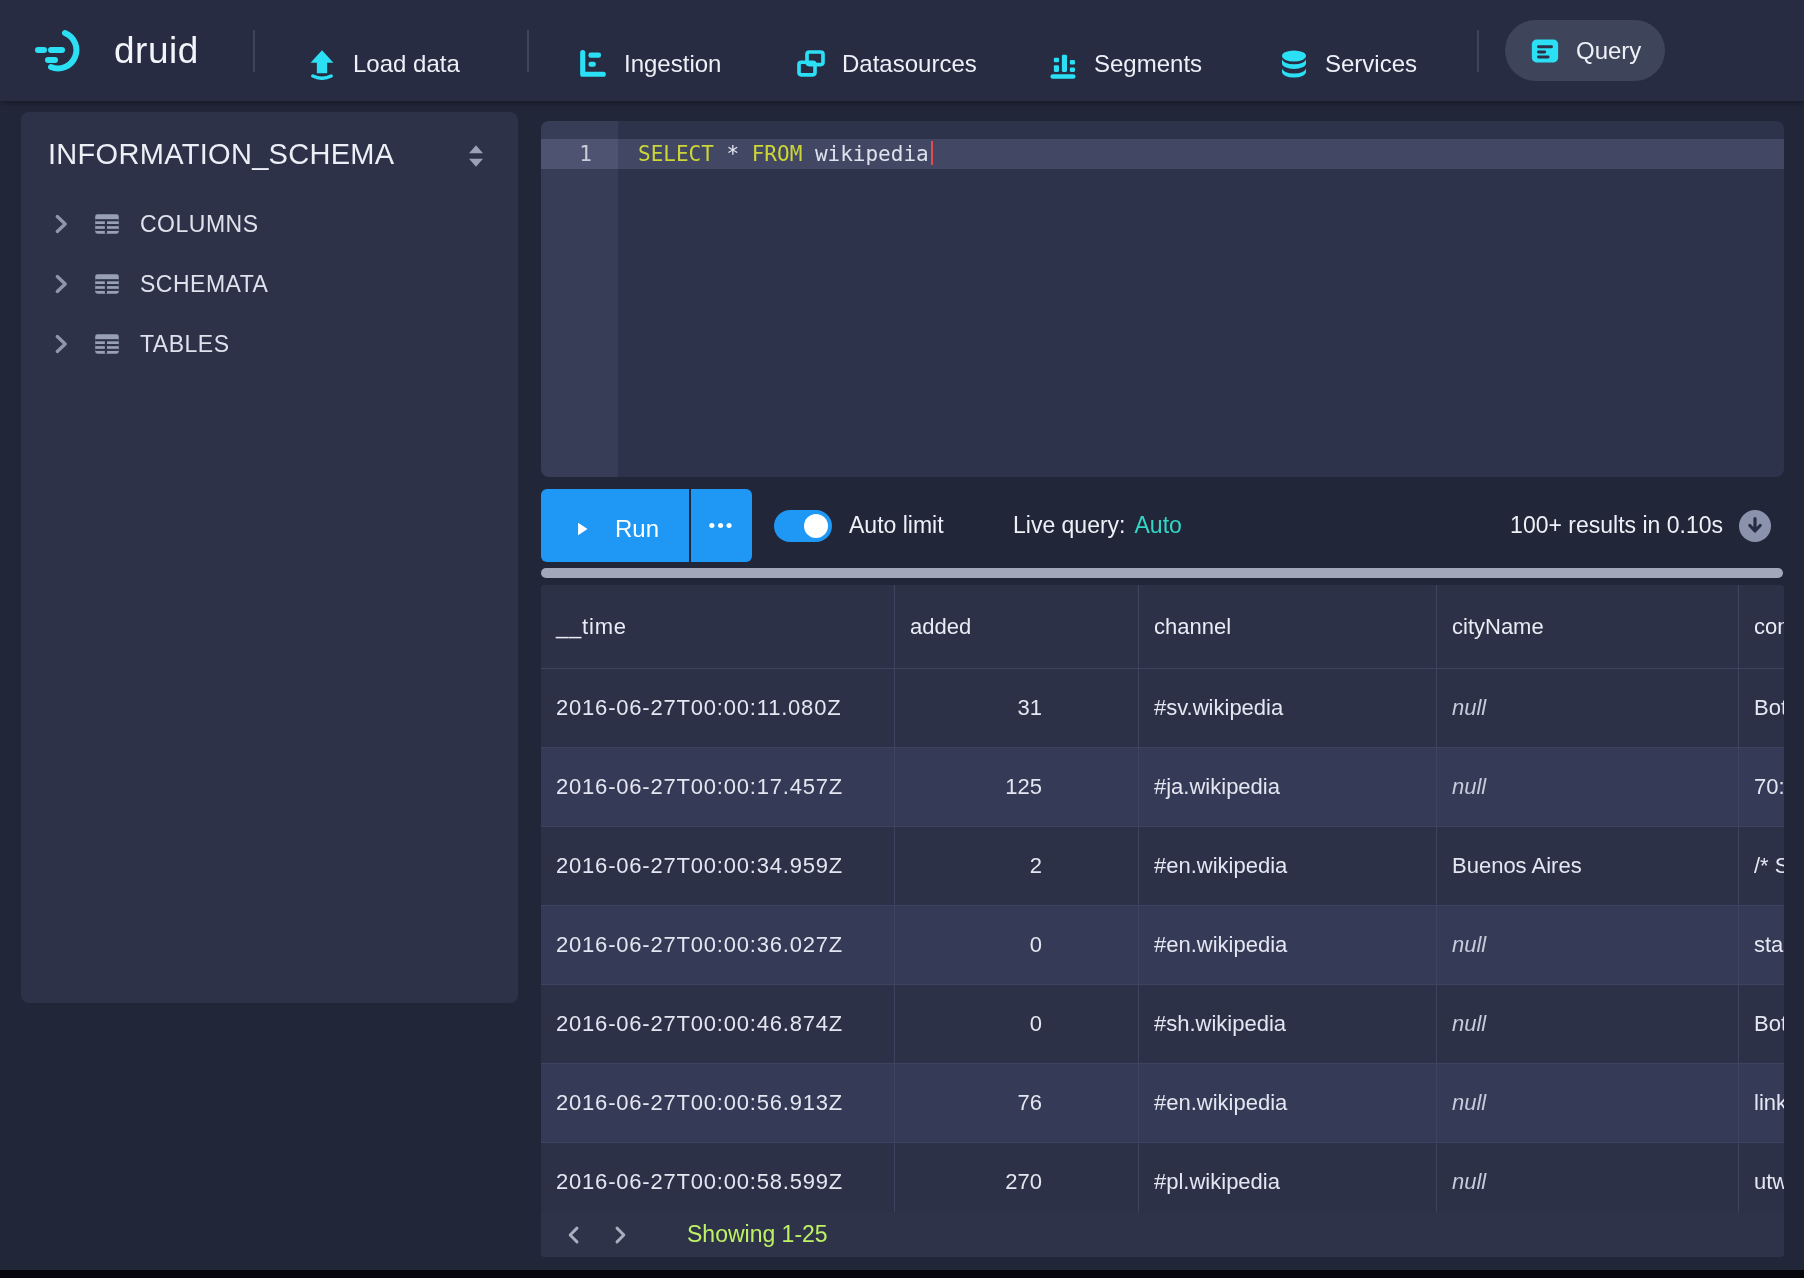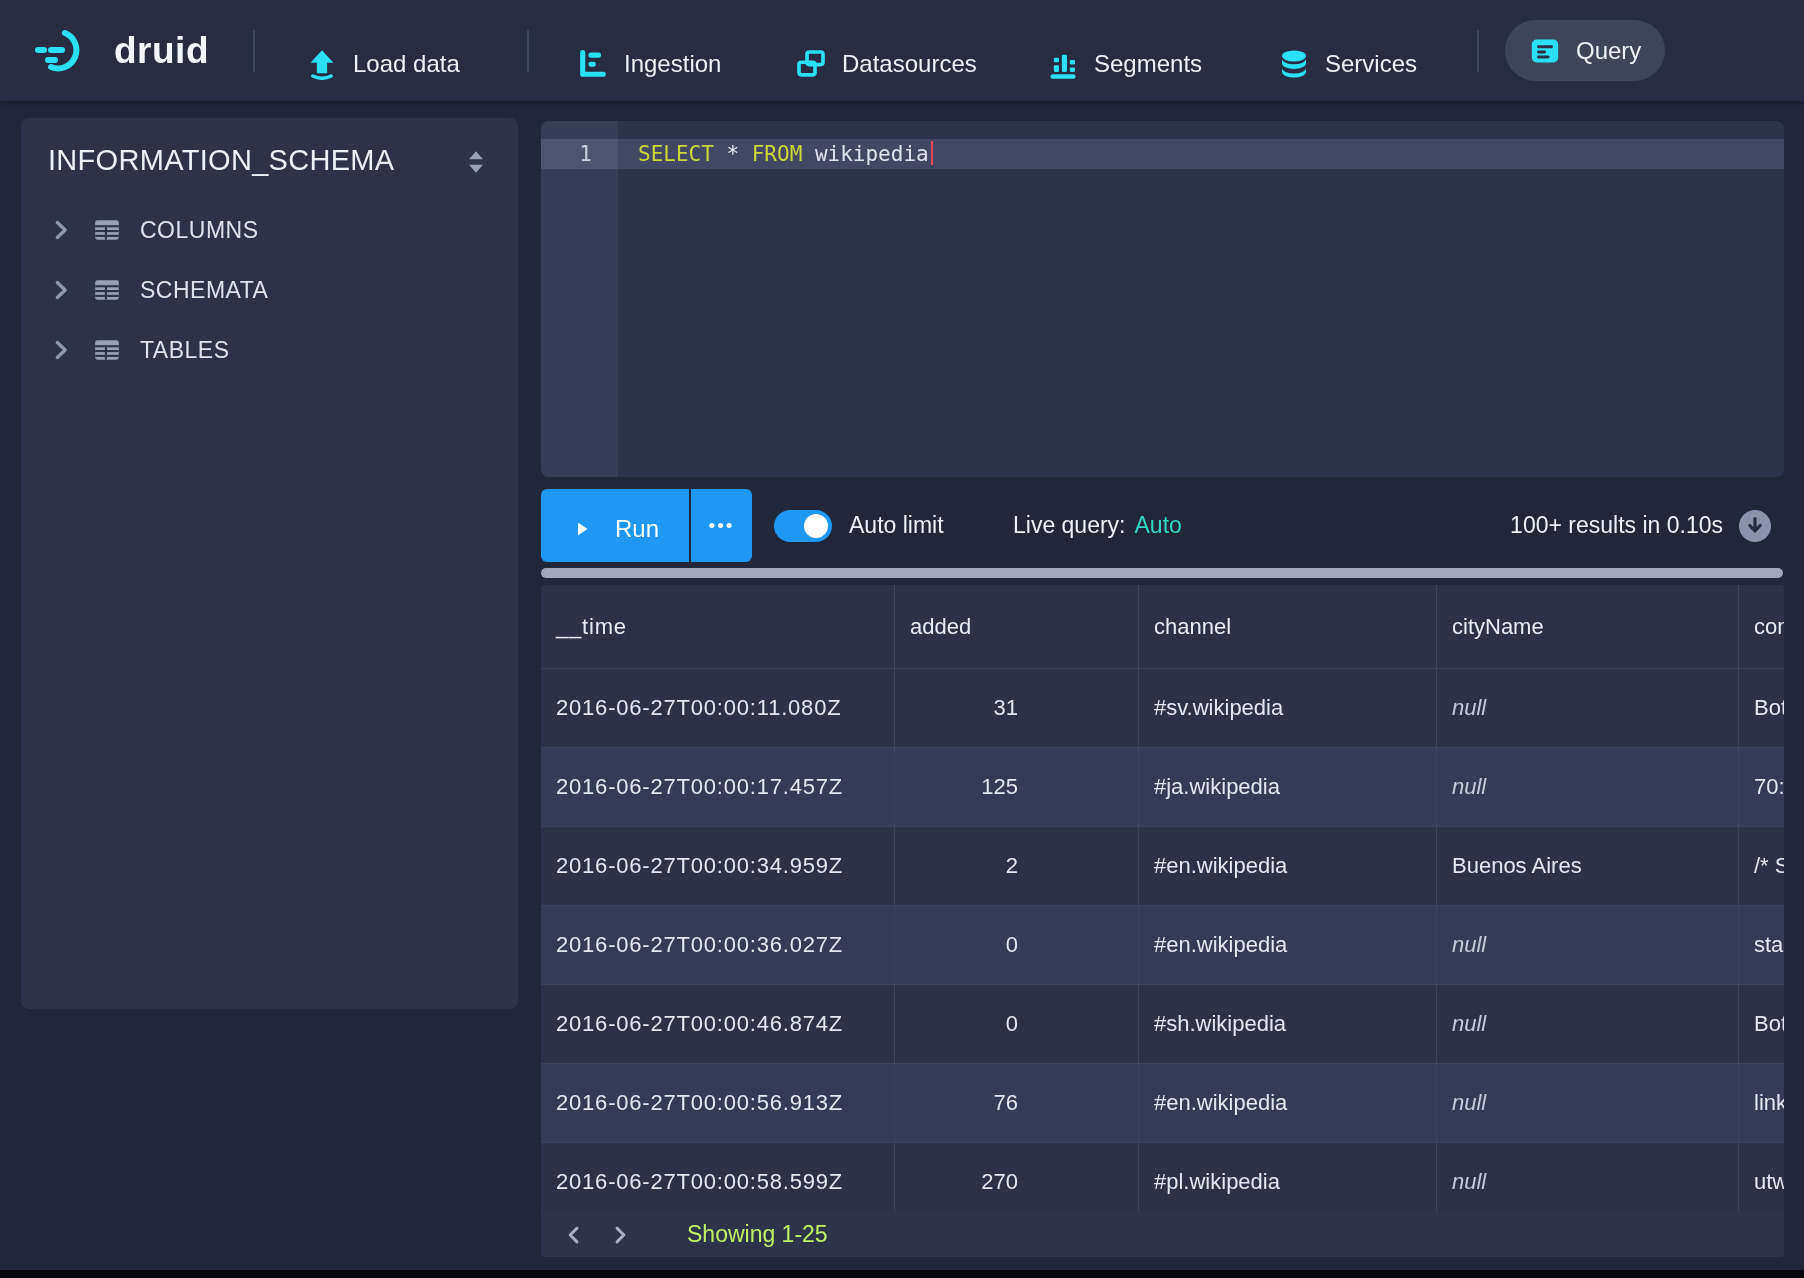--- a/index.html
+++ b/index.html
@@ -3,31 +3,31 @@
 <meta charset="utf-8">
 <title>Druid Console — Query</title>
 <style>
   html,body{margin:0;padding:0;background:#000;}
   .stage{position:relative;width:1804px;height:1278px;background:#222639;overflow:hidden;
          font-family:"Liberation Sans", sans-serif;color:#E8EBF4;}
 
   
   .navbar{position:absolute;left:0;top:0;width:1804px;height:101px;background:#272C42;box-shadow:0 2px 6px rgba(0,0,0,.35);}
   .logo{position:absolute;left:34px;top:0;height:101px;display:flex;align-items:center;gap:14px;cursor:pointer;}
-  .logo-text{font-size:37px;font-weight:700;letter-spacing:.5px;color:#F2F4FA;}
+  .logo-text{font-size:37px;font-weight:400;letter-spacing:.5px;color:#F2F4FA;}
   .nav-divider{position:absolute;top:30px;width:2px;height:42px;background:#3E4459;}
   .nd1{left:253px}.nd2{left:527px}.nd3{left:1477px}
   .nav-item{position:absolute;top:0;height:127px;display:flex;align-items:center;gap:15px;cursor:pointer;}
   .nav-item span{font-size:24px;color:#EEF0F7;}
   .ni-load{left:306px}.ni-ing{left:577px}.ni-ds{left:795px}.ni-seg{left:1047px}.ni-svc{left:1278px}
   .nav-item.active{left:1505px;top:20px;height:61px;background:#3E4459;border-radius:31px;padding:0 24px;}
   .icon{display:flex;align-items:center;justify-content:center;}
 
   
-  .sidebar{position:absolute;left:21px;top:118px;width:497px;height:891px;background:#2D3249;border-radius:8px;}
+  .sidebar{position:absolute;left:21px;top:112px;width:497px;height:891px;background:#2D3249;border-radius:8px;}
   .sb-title-row{position:absolute;left:0;top:26px;width:100%;height:40px;}
   .sb-title{position:absolute;left:27px;top:0;font-size:29px;color:#EDEFF6;letter-spacing:.3px;white-space:nowrap;}
   .sb-sort{position:absolute;left:440px;top:2px;width:30px;height:32px;cursor:pointer;}
   .sb-list{position:absolute;left:0;top:82px;width:100%;}
   .sb-item{height:60px;display:flex;align-items:center;padding-left:27px;gap:18px;cursor:pointer;}
   .sb-item span{font-size:23px;letter-spacing:.5px;color:#DFE2EC;}
 
   
   .editor{position:absolute;left:541px;top:121px;width:1243px;height:356px;background:#2E334C;border-radius:8px;overflow:hidden;}
   .gutter{position:absolute;left:0;top:0;width:77px;height:100%;background:#373C57;}
@@ -68,21 +68,21 @@
   .results{position:absolute;left:541px;top:585px;width:1243px;height:672px;background:#2C3147;border-radius:4px;overflow:hidden;}
   .thead{display:flex;height:83px;border-bottom:1px solid #3E4460;background:#2C3147;}
   .th{display:flex;align-items:center;padding-left:15px;font-size:22px;color:#E9ECF4;
       border-right:1px solid #3E4460;box-sizing:border-box;white-space:nowrap;overflow:hidden;cursor:pointer;}
   .row{display:flex;height:78px;border-bottom:1px solid #3E4460;background:#2C3147;}
   .row:nth-child(odd){background:#353B56;}
   .td{display:flex;align-items:center;padding-left:15px;font-size:22px;color:#E4E7F1;
       border-right:1px solid #3E4460;box-sizing:border-box;white-space:nowrap;overflow:hidden;cursor:pointer;}
   .c-time{width:354px;letter-spacing:.8px;}
   .c-added{width:244px;}
-  .td.c-added{justify-content:flex-end;padding-right:120px;padding-left:0;}
+  .td.c-added{justify-content:flex-end;padding-right:96px;padding-left:0;}
   .c-channel{width:298px;}
   .c-city{width:302px;}
   .c-comment{flex:1;border-right:none;}
   .null{font-style:italic;color:#C6CBDB;}
 
   .tfooter{position:absolute;left:0;bottom:0;width:100%;height:45px;background:#2E3349;display:flex;align-items:center;}
   .pg-btn{width:30px;height:30px;margin-left:16px;display:flex;align-items:center;justify-content:center;cursor:pointer;}
   .pg-btn:first-child{margin-left:18px;}
   .pg-text{margin-left:52px;font-size:23px;color:#bef264;}
 

